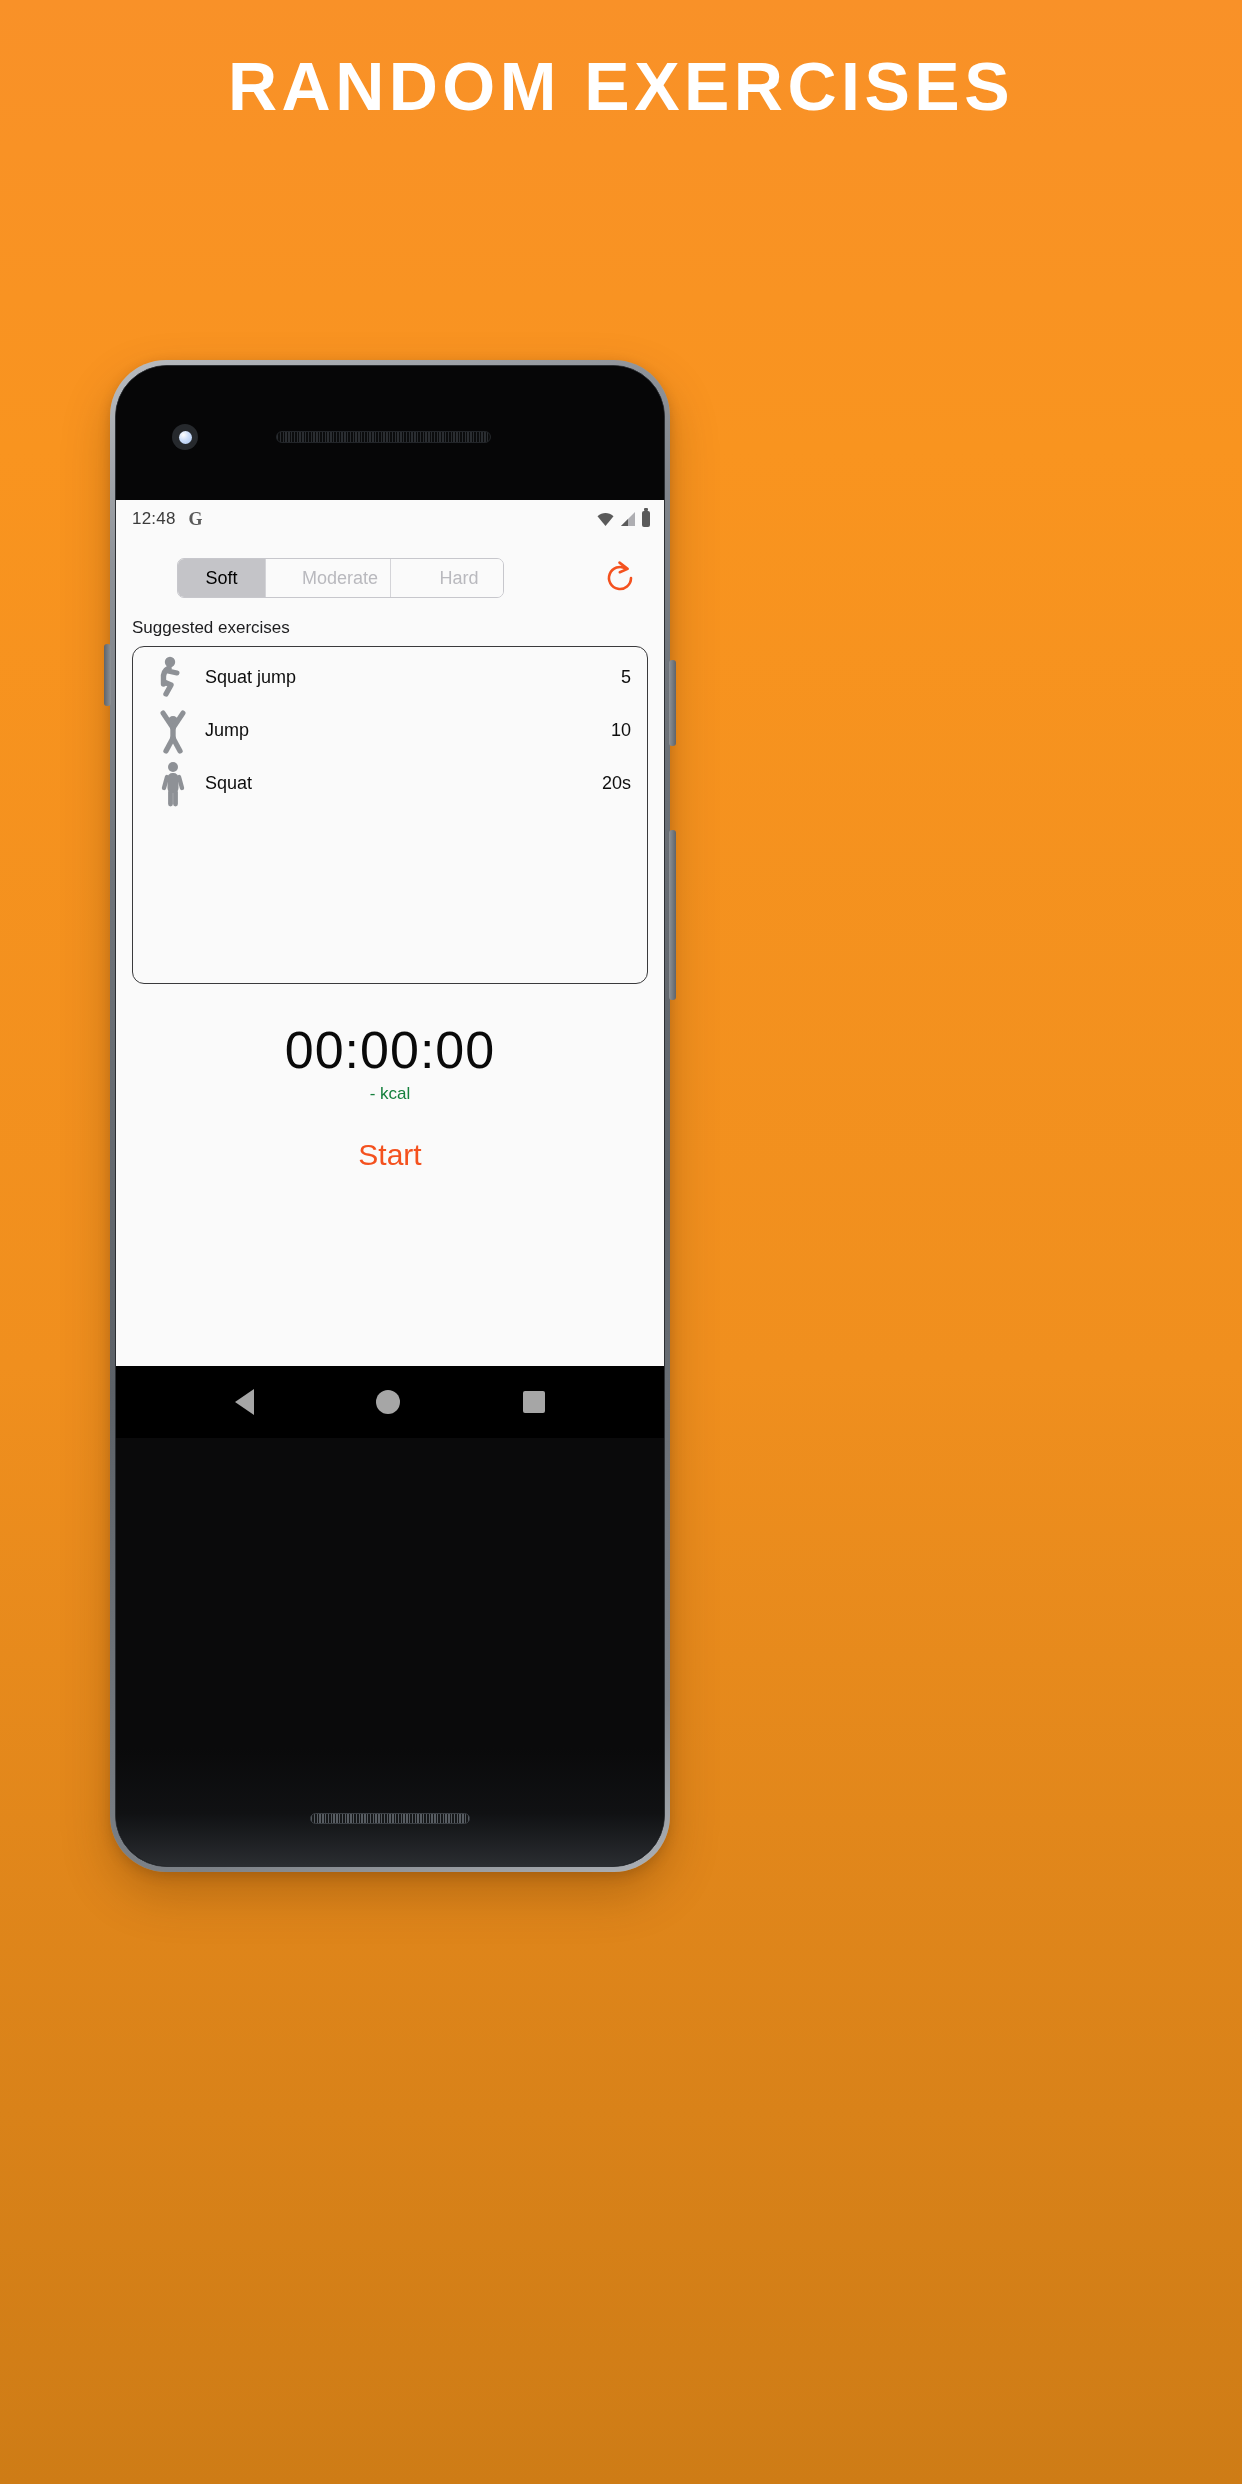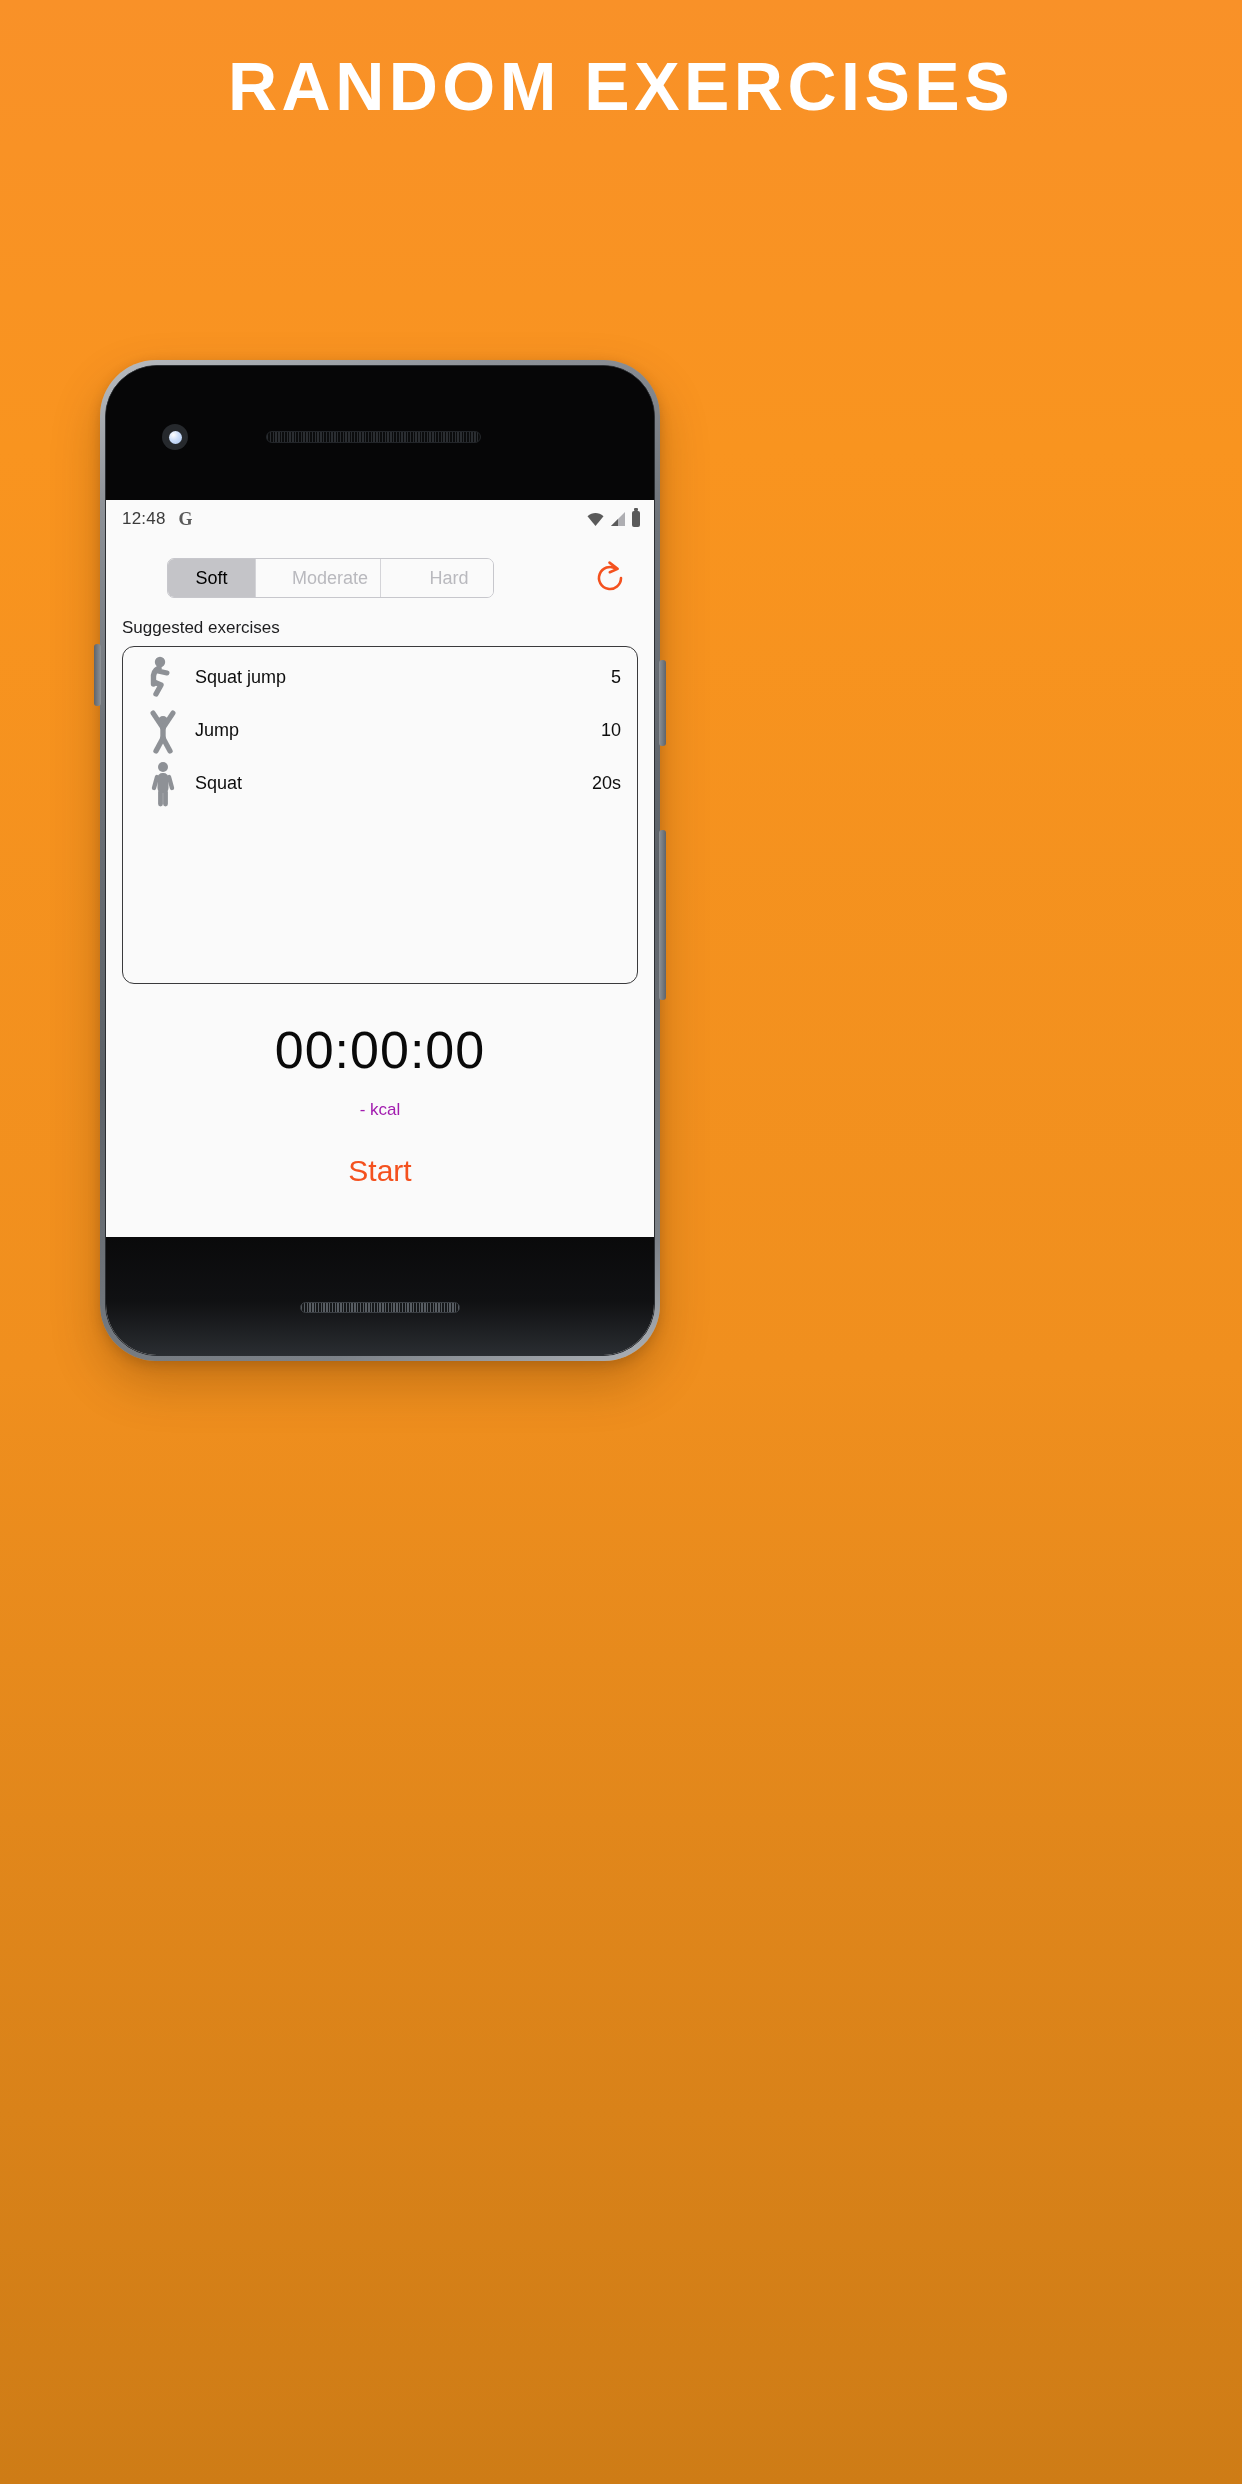--- a/index.html
+++ b/index.html
@@ -28,24 +28,24 @@
     font-size: 68px;
     letter-spacing: 4.5px;
     line-height: 68px;
     font-family: "Liberation Sans", sans-serif;
   }
   .headline .line { display: block; white-space: nowrap; }
 
   
   .device {
     position: absolute;
-    left: 100px;
+    left: 110px;
     top: 360px;
     width: 560px;
-    height: 1001px;
+    height: 1512px;
     border-radius: 56px;
     background: linear-gradient(160deg, #b9bcc0 0%, #8e9298 12%, #6f747a 30%, #5c6167 60%, #7d8288 90%, #aeb2b7 100%);
     padding: 5px;
     box-shadow: 0 22px 48px rgba(90,45,0,0.30), 0 4px 12px rgba(80,40,0,0.22);
   }
   .device-inner {
     width: 100%;
     height: 100%;
     border-radius: 52px;
     background: #0a0a0b;
@@ -189,21 +189,21 @@
   .row-val  { margin-left: auto; font-size: 18px; color: #0d0d0d; }
 
   
   .timer-wrap { text-align: center; padding-top: 36px; }
   .timer {
     font-size: 52px;
     color: #0a0a0a;
     letter-spacing: 1px;
     font-family: "Liberation Sans", sans-serif;
   }
-  .kcal { font-size: 17px; color: #a21caf; margin-top: 20px; }
+  .kcal { font-size: 17px; color: #15803d; margin-top: 4px; }
   .start {
     display: block; margin: 34px auto 0 auto;
     background: none; border: none;
     font-size: 30px; color: #F4511E;
     font-family: "Liberation Sans", sans-serif;
     cursor: pointer;
   }
 
   
   .navbar {

